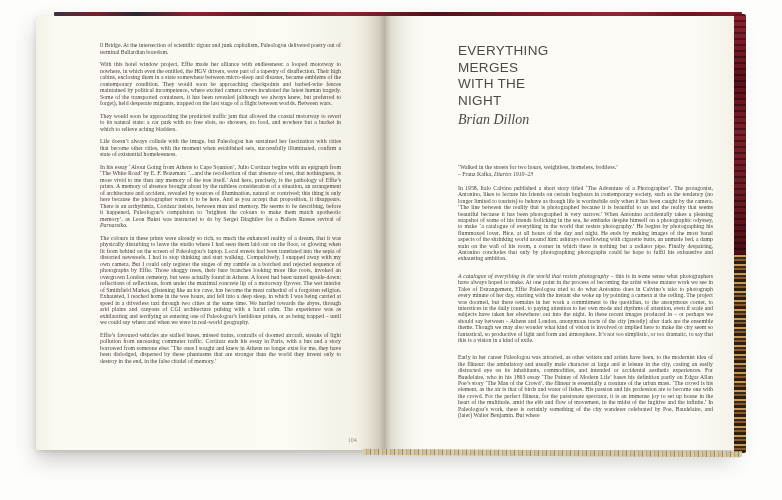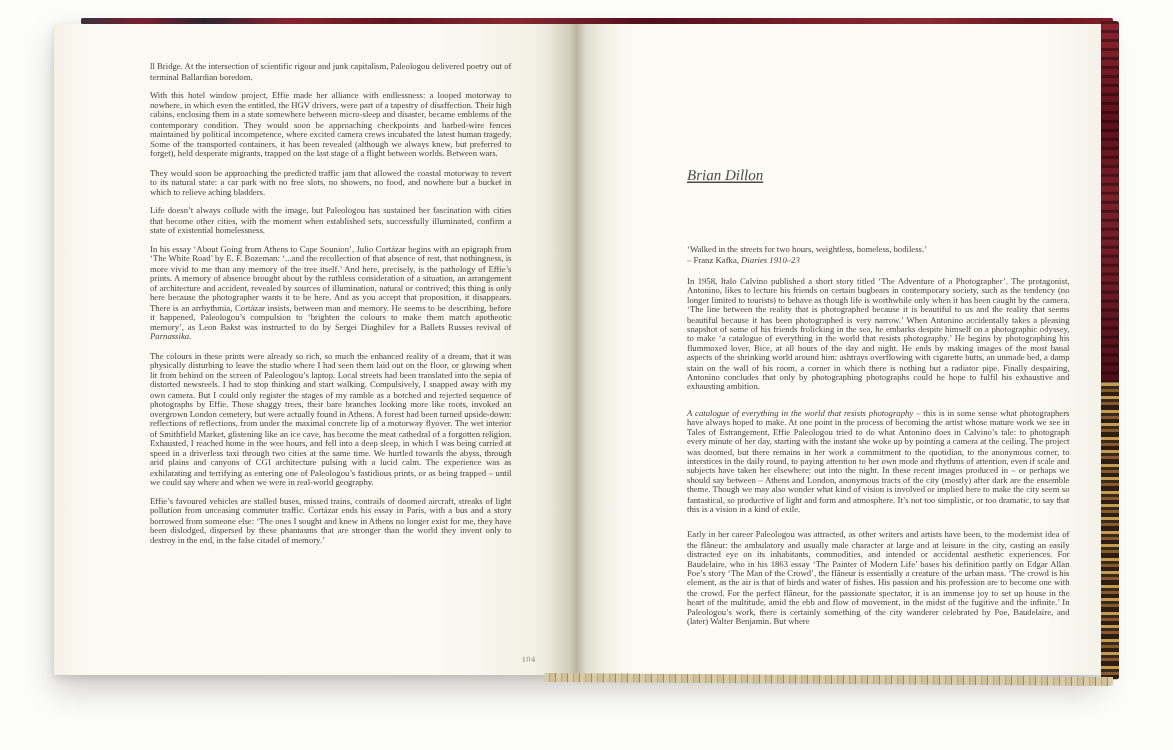--- a/index.html
+++ b/index.html
@@ -76,21 +76,21 @@
 
   
   .essay-title {
     position:absolute; left:73px; top:27px;
     font-family:"Liberation Sans", sans-serif;
     font-size:13.5px; line-height:16.5px; letter-spacing:0.3px;
     color:#4b4a47;
   }
   .essay-author {
     position:absolute; left:73px; top:96px;
-    font-style:italic; font-size:10px; color:#4b4a47;text-decoration:underline;
+    font-style:italic; font-size:14px; color:#4b4a47;
   }
   .epigraph {
     position:absolute; left:73px; right:21px; top:148px;
     font-size:5.8px; line-height:7px; color:#474036;
   }
   .body-text {
     position:absolute; left:73px; right:21px; top:169px;
     color:#474036; font-size:5.8px; line-height:6.4px;
     text-align:justify;
   }
@@ -115,20 +115,26 @@
           <p>They would soon be approaching the predicted traffic jam that allowed the coastal motorway to revert to its natural state: a car park with no free slots, no showers, no food, and nowhere but a bucket in which to relieve aching bladders.</p>
           <p>Life doesn’t always collude with the image, but Paleologou has sustained her fascination with cities that become other cities, with the moment when established sets, successfully illuminated, confirm a state of existential homelessness.</p>
           <p><span>In his essay ‘About Going from Athens to Cape Sounion’, Julio Cortázar begins with an epigraph from ‘The White Road’ by E. F. Bozeman: ‘...and the recollection of that absence of rest, that nothingness, is more vivid to me than any memory of the tree itself.’ And here, precisely, is the pathology of Effie’s prints. A memory of absence brought about by the ruthless consideration of a situation, an arrangement of architecture and accident, revealed by sources of illumination, natural or contrived; this thing is only here because the photographer wants it to be here. And as you accept that proposition, it disappears. There is an arrhythmia, Cortázar insists, between man and memory. He seems to be describing, before it happened, Paleologou’s compulsion to ‘brighten the colours to make them match apotheotic memory’, as Leon Bakst was instructed to do by Sergei Diaghilev for a Ballets Russes revival of</span><em> Parnassika.</em></p>
           <p>The colours in these prints were already so rich, so much the enhanced reality of a dream, that it was physically disturbing to leave the studio where I had seen them laid out on the floor, or glowing when lit from behind on the screen of Paleologou’s laptop. Local streets had been translated into the sepia of distorted newsreels. I had to stop thinking and start walking. Compulsively, I snapped away with my own camera. But I could only register the stages of my ramble as a botched and rejected sequence of photographs by Effie. Those shaggy trees, their bare branches looking more like roots, invoked an overgrown London cemetery, but were actually found in Athens. A forest had been turned upside-down: reflections of reflections, from under the maximal concrete lip of a motorway flyover. The wet interior of Smithfield Market, glistening like an ice cave, has become the meat cathedral of a forgotten religion. Exhausted, I reached home in the wee hours, and fell into a deep sleep, in which I was being carried at speed in a driverless taxi through two cities at the same time. We hurtled towards the abyss, through arid plains and canyons of CGI architecture pulsing with a lucid calm. The experience was as exhilarating and terrifying as entering one of Paleologou’s fastidious prints, or as being trapped – until we could say where and when we were in real-world geography.</p>
           <p>Effie’s favoured vehicles are stalled buses, missed trains, contrails of doomed aircraft, streaks of light pollution from unceasing commuter traffic. Cortázar ends his essay in Paris, with a bus and a story borrowed from someone else: ‘The ones I sought and knew in Athens no longer exist for me, they have been dislodged, dispersed by these phantasms that are stronger than the world they invent only to destroy in the end, in the false citadel of memory.’</p>
         </div>
         <div class="page-number">104</div>
       </div>
 
       <div class="page right">
+        <div class="essay-title">
+          <div>EVERYTHING</div>
+          <div>MERGES</div>
+          <div>WITH THE</div>
+          <div>NIGHT</div>
+        </div>
         <div class="essay-author">Brian Dillon</div>
 
         <div class="epigraph">
           <div>‘Walked in the streets for two hours, weightless, homeless, bodiless.’</div>
           <div><span>– Franz Kafka, </span><em>Diaries 1910–23</em></div>
         </div>
 
         <div class="body-text">
           <p>In 1958, Italo Calvino published a short story titled ‘The Adventure of a Photographer’. The protagonist, Antonino, likes to lecture his friends on certain bugbears in contemporary society, such as the tendency (no longer limited to tourists) to behave as though life is worthwhile only when it has been caught by the camera. ‘The line between the reality that is photographed because it is beautiful to us and the reality that seems beautiful because it has been photographed is very narrow.’ When Antonino accidentally takes a pleasing snapshot of some of his friends frolicking in the sea, he embarks despite himself on a photographic odyssey, to make ‘a catalogue of everything in the world that resists photography.’ He begins by photographing his flummoxed lover, Bice, at all hours of the day and night. He ends by making images of the most banal aspects of the shrinking world around him: ashtrays overflowing with cigarette butts, an unmade bed, a damp stain on the wall of his room, a corner in which there is nothing but a radiator pipe. Finally despairing, Antonino concludes that only by photographing photographs could he hope to fulfil his exhaustive and exhausting ambition.</p>
           <p><em>A catalogue of everything in the world that resists photography</em><span> – this is in some sense what photographers have always hoped to make. At one point in the process of becoming the artist whose mature work we see in Tales of Estrangement, Effie Paleologou tried to do what Antonino does in Calvino’s tale: to photograph every minute of her day, starting with the instant she woke up by pointing a camera at the ceiling. The project was doomed, but there remains in her work a commitment to the quotidian, to the anonymous corner, to interstices in the daily round, to paying attention to her own mode and rhythms of attention, even if scale and subjects have taken her elsewhere: out into the night. In these recent images produced in – or perhaps we should say between – Athens and London, anonymous tracts of the city (mostly) after dark are the ensemble theme. Though we may also wonder what kind of vision is involved or implied here to make the city seem so fantastical, so productive of light and form and atmosphere. It’s not too simplistic, or too dramatic, to say that this is a vision in a kind of exile.</span></p>

